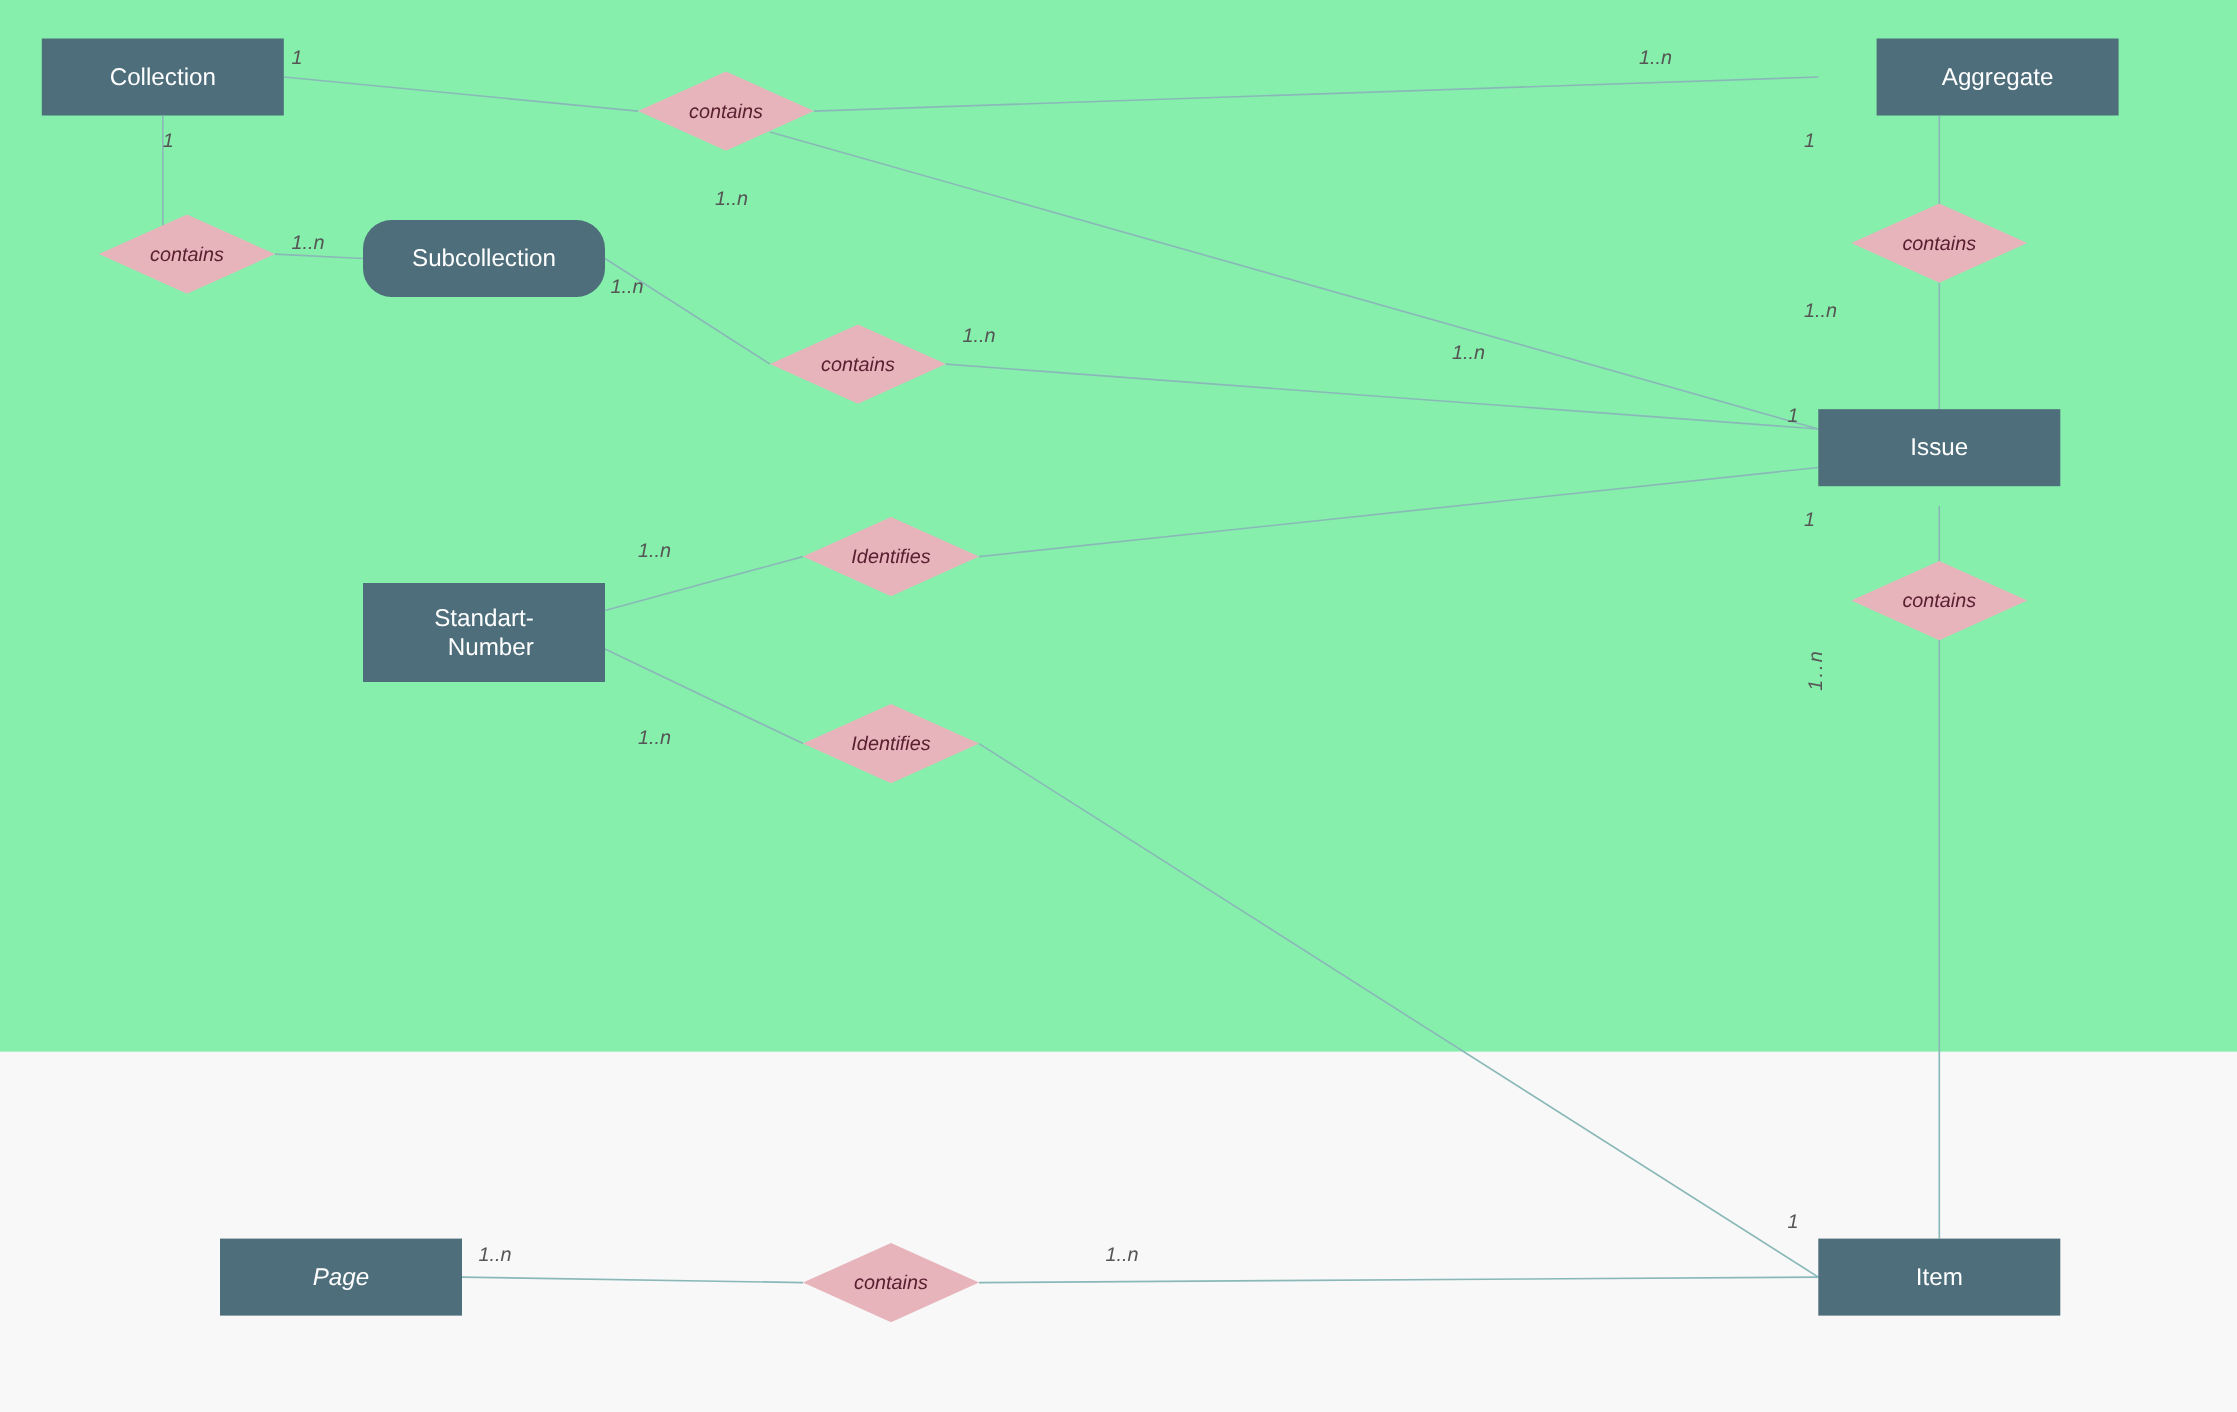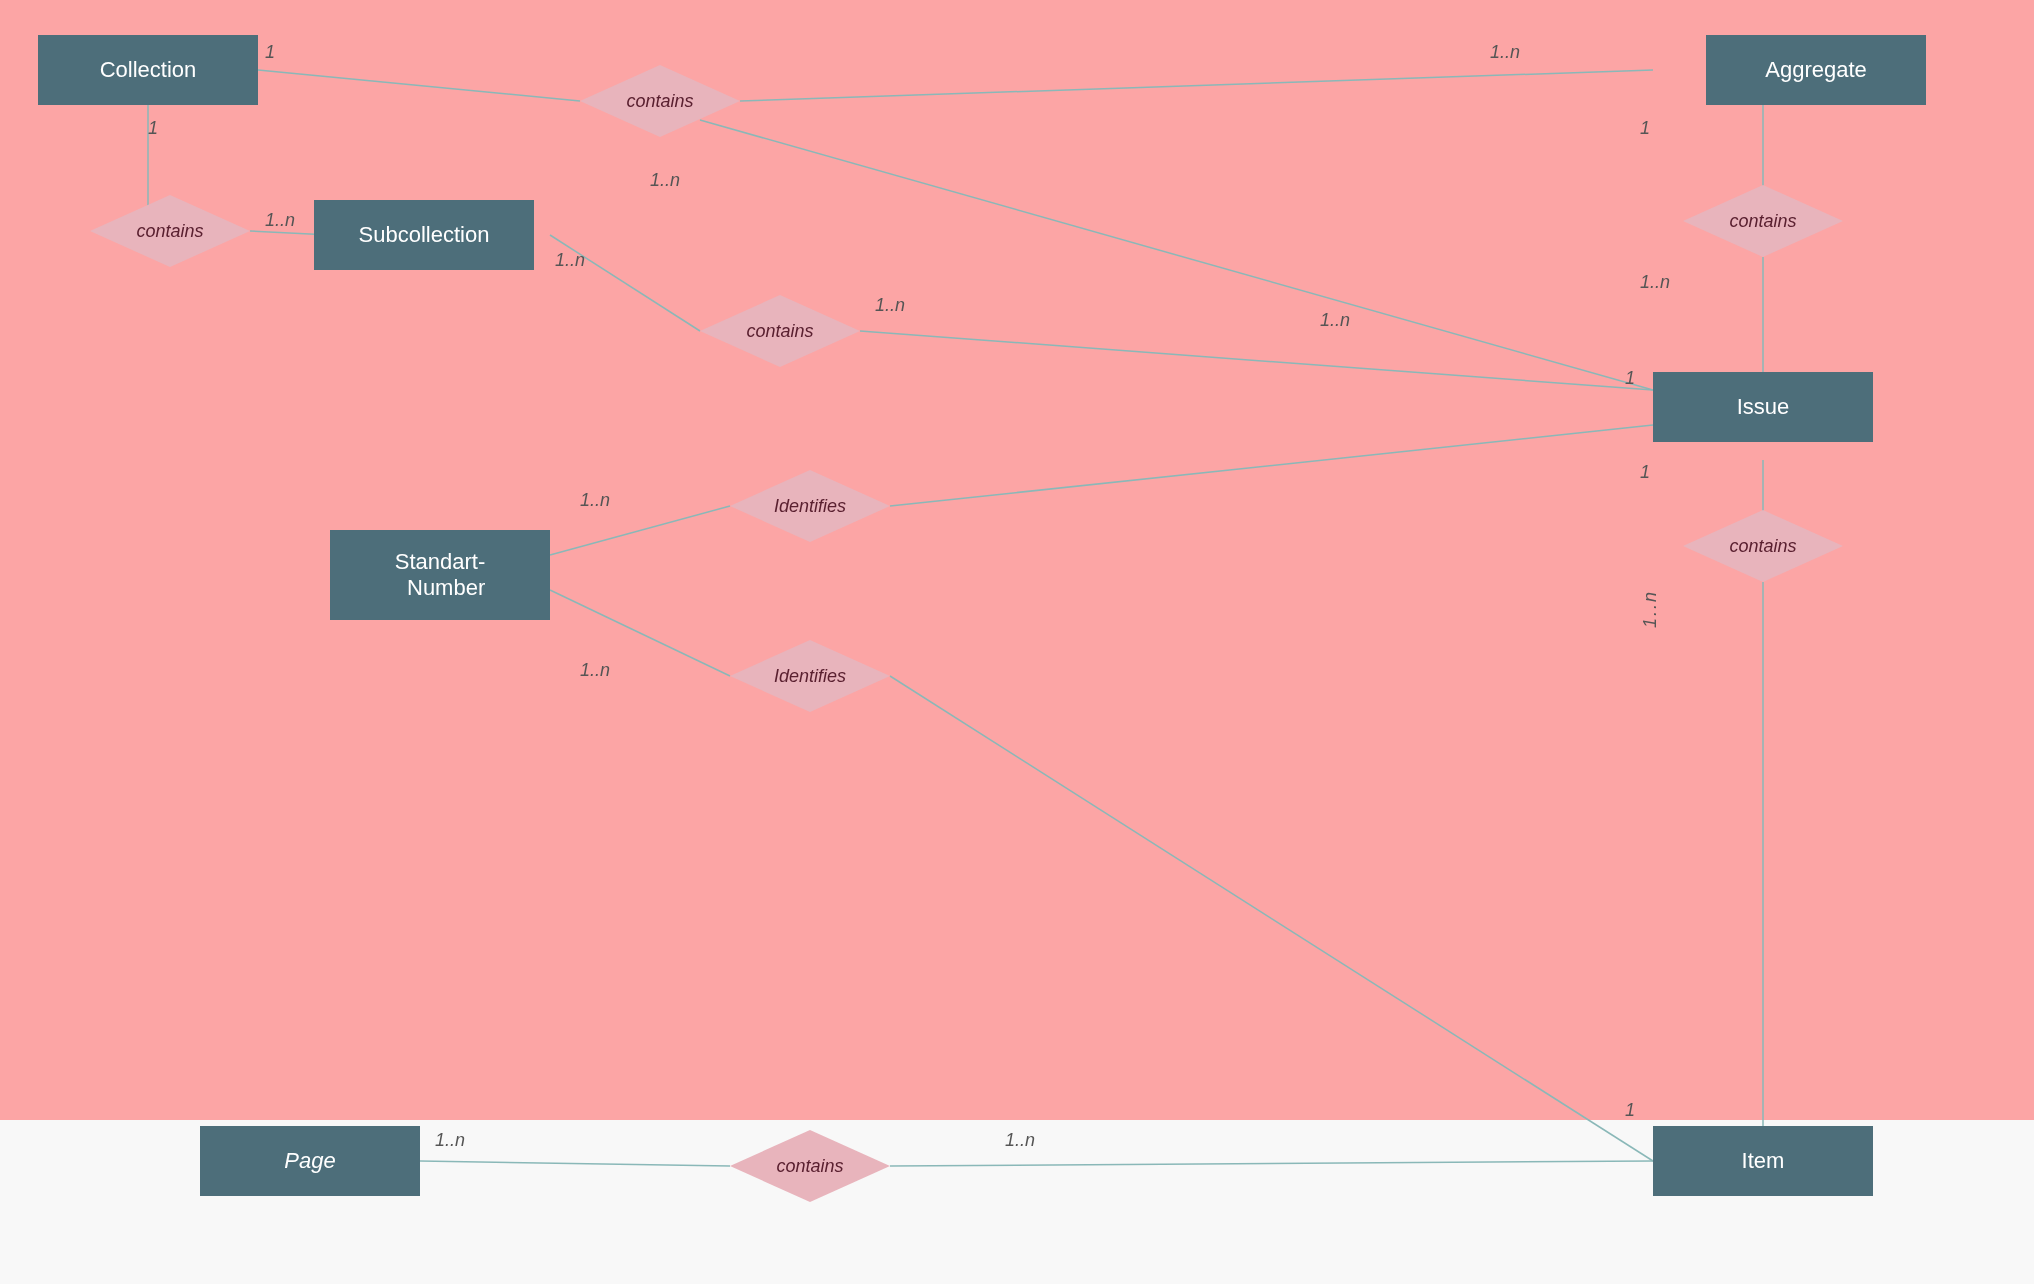--- a/index.html
+++ b/index.html
@@ -7,22 +7,22 @@
       background: #f8f8f8;
       font-family: 'Segoe UI', Arial, sans-serif;
       width: 2034px;
       height: 1284px;
       overflow: hidden;
       position: relative;
     }
     .diagram-container {
       position: relative;
       width: 2034px;
-      height: 1120px;
-      background: #fca5a5;
+      height: 956px;
+      background: #86efac;
     }
     .entity {
       position: absolute;
       background: #4d6e7a;
       color: white;
       display: flex;
       align-items: center;
       justify-content: center;
       text-align: center;
       font-size: 22px;
@@ -105,21 +105,21 @@
 
     <line x1="890" y1="1166" x2="1653" y2="1161"></line>
   </svg>
 
   <div class="entity" style="left:38px; top:35px; width:220px; height:70px;">
     <span>Collection</span>
   </div>
   <div class="entity" style="left:1706px; top:35px; width:220px; height:70px;">
     <span>Aggregate</span>
   </div>
-  <div class="entity" style="left:314px; top:200px; width:220px; height:70px;">
+  <div class="entity" style="left:330px; top:200px; width:220px; height:70px;border-radius:26px;">
     <span>Subcollection</span>
   </div>
   <div class="entity" style="left:1653px; top:372px; width:220px; height:70px;">
     <span>Issue</span>
   </div>
   <div class="entity" style="left:330px; top:530px; width:220px; height:90px; text-align:right;">
     <span>Standart-<br>Number</span>
   </div>
   <div class="entity" style="left:200px; top:1126px; width:220px; height:70px;font-style:italic;">
     <span>Page</span>

